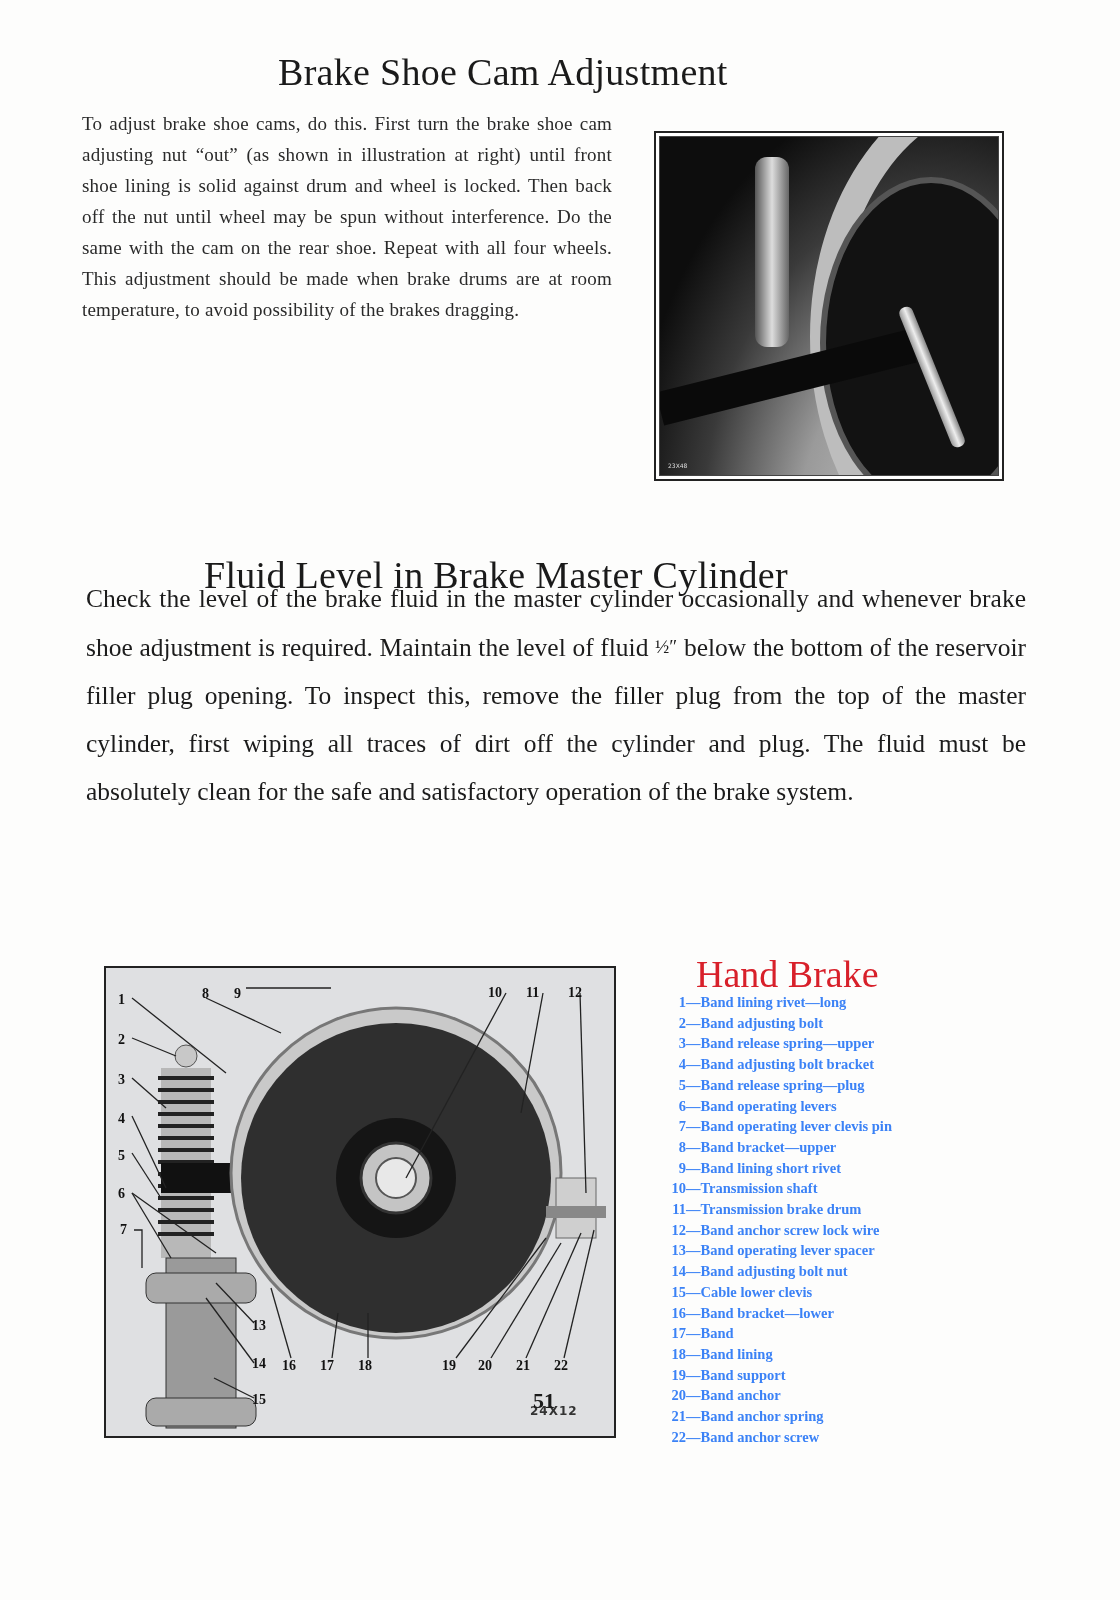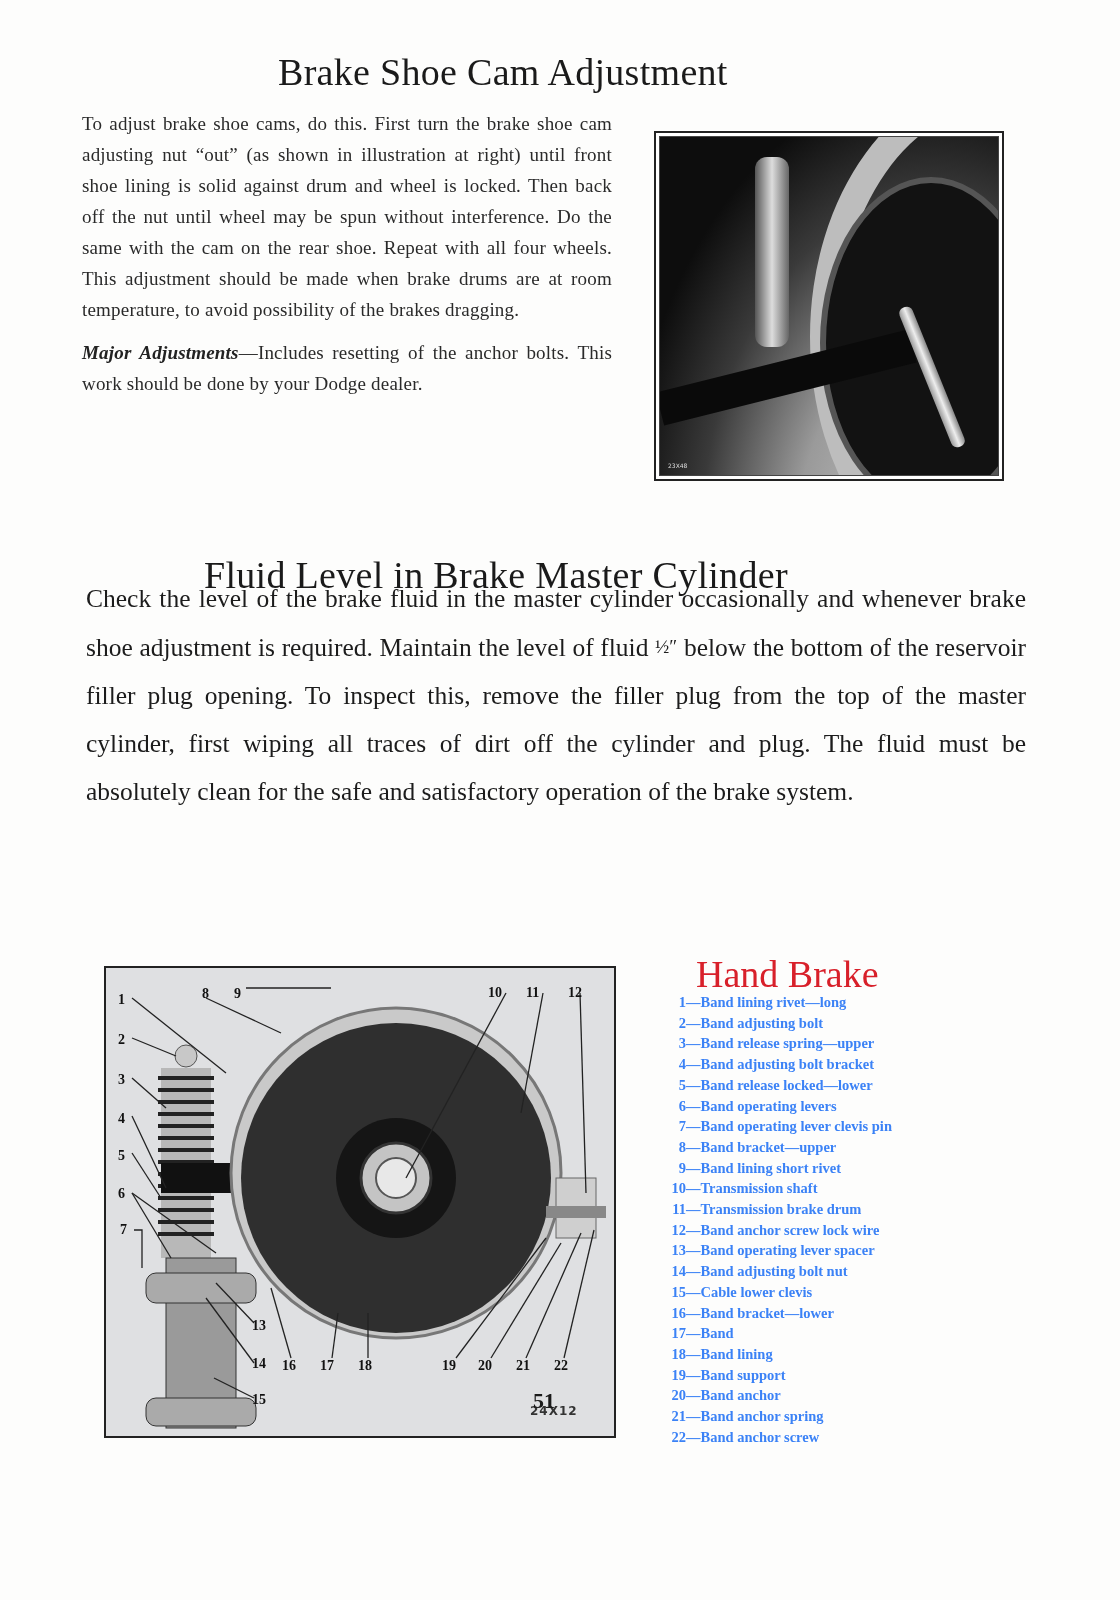--- a/index.html
+++ b/index.html
@@ -45,21 +45,20 @@
 
     #page-num { left: 533px; top: 1388px; font-size: 22px; font-weight: bold; }
   </style>
 </head>
 <body>
 
 <h1 id="title1" class="abs h1">Brake Shoe Cam Adjustment</h1>
 
 <div class="abs p1">
   <p>To adjust brake shoe cams, do this. First turn the brake shoe cam adjusting nut “out” (as shown in illustration at right) until front shoe lining is solid against drum and wheel is locked. Then back off the nut until wheel may be spun without interference. Do the same with the cam on the rear shoe. Repeat with all four wheels. This adjustment should be made when brake drums are at room temperature, to avoid possibility of the brakes dragging.</p>
-  <p class="gap"><em class="lead">Major Adjustments</em><span>—Includes resetting of the anchor bolts. This work should be done by your Dodge dealer.</span></p>
 </div>
 
 <div id="photo" class="abs">
   <div class="inner">
     <div class="wheel"></div>
     <div class="drum"></div>
     <div class="shock"></div>
     <div class="arm"></div>
     <div class="wrench"></div>
     <div class="cap">23X48</div>
@@ -161,21 +160,21 @@
   <div class="code">24X12</div>
 </div>
 
 <h2 id="legend-title" class="abs">Hand Brake</h2>
 
 <ol id="legend" class="abs">
     <li><span class="num">1</span><span>—</span><span>Band lining rivet—long</span></li>
     <li><span class="num">2</span><span>—</span><span>Band adjusting bolt</span></li>
     <li><span class="num">3</span><span>—</span><span>Band release spring—upper</span></li>
     <li><span class="num">4</span><span>—</span><span>Band adjusting bolt bracket</span></li>
-    <li><span class="num">5</span><span>—</span><span>Band release locked—lower</span></li>
+    <li><span class="num">5</span><span>—</span><span>Band release spring—plug</span></li>
     <li><span class="num">6</span><span>—</span><span>Band operating levers</span></li>
     <li><span class="num">7</span><span>—</span><span>Band operating lever clevis pin</span></li>
     <li><span class="num">8</span><span>—</span><span>Band bracket—upper</span></li>
     <li><span class="num">9</span><span>—</span><span>Band lining short rivet</span></li>
     <li><span class="num">10</span><span>—</span><span>Transmission shaft</span></li>
     <li><span class="num">11</span><span>—</span><span>Transmission brake drum</span></li>
     <li><span class="num">12</span><span>—</span><span>Band anchor screw lock wire</span></li>
     <li><span class="num">13</span><span>—</span><span>Band operating lever spacer</span></li>
     <li><span class="num">14</span><span>—</span><span>Band adjusting bolt nut</span></li>
     <li><span class="num">15</span><span>—</span><span>Cable lower clevis</span></li>

